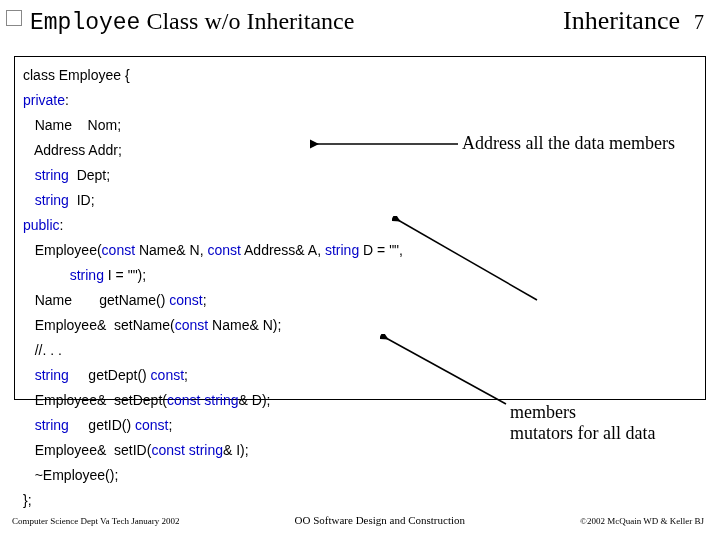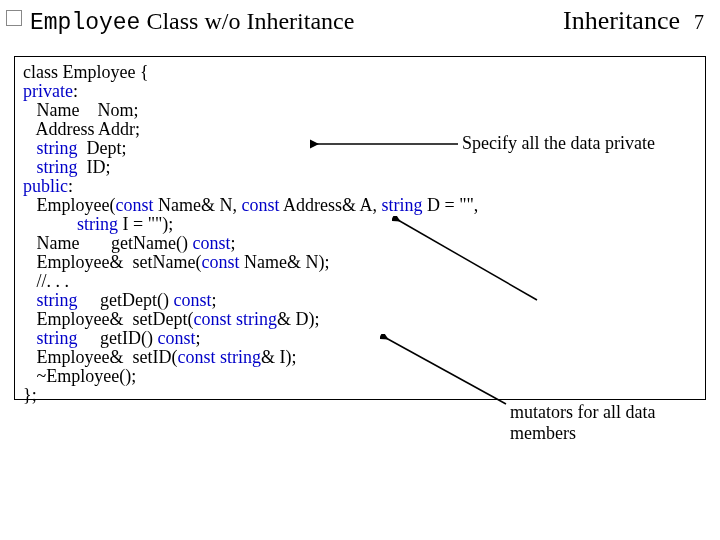--- a/index.html
+++ b/index.html
@@ -41,23 +41,23 @@
   .codebox {
     position: absolute;
     top: 56px;
     left: 14px;
     width: 692px;
     height: 344px;
     border: 1.5px solid #000;
     background: #fff;
   }
   .code {
-    font-family: Liberation Serif, serif;
-    font-size: 18px;
-    line-height: 19px;
+    font-family: Liberation Sans, sans-serif;
+    font-size: 14px;
+    line-height: 25px;
     white-space: pre;
     padding: 6px 8px;
     color: #000;
   }
   .kw { color: #0000c8; }
   .annotation {
     position: absolute;
     font-family: "Times New Roman", Times, serif;
     font-size: 18px;
     line-height: 21px;
@@ -119,47 +119,52 @@
 <span>   //. . .</span>
 <span>   </span><span class="kw">string</span><span>     getDept() </span><span class="kw">const</span><span>;</span>
 <span>   Employee&amp;  setDept(</span><span class="kw">const</span><span> </span><span class="kw">string</span><span>&amp; D);</span>
 <span>   </span><span class="kw">string</span><span>     getID() </span><span class="kw">const</span><span>;</span>
 <span>   Employee&amp;  setID(</span><span class="kw">const</span><span> </span><span class="kw">string</span><span>&amp; I);</span>
 <span>   ~Employee();</span>
 <span>};</span></div>
   </div>
 
   <div class="annotation" style="top:133px; left:462px;">
-    <span>Specify </span><span class="under">all</span><span> the data private</span>
+    <span>Address </span><span class="under">all</span><span> the data members</span>
   </div>
   <svg class="arrow" style="top:136px; left:310px; width:150px; height:16px;">
     <defs>
         <marker id="ah1" markerWidth="8" markerHeight="8" refX="2" refY="3" orient="auto">
           <path d="M6,0 L0,3 L6,6 Z" fill="#000"></path>
         </marker>
       </defs>
     <line x1="148" y1="8" x2="6" y2="8" stroke="#000" stroke-width="1.5" marker-end="url(#ah1)"></line>
   </svg>
 
   <svg class="arrow" style="top:216px; left:392px; width:150px; height:90px;">
     <defs>
         <marker id="ah2" markerWidth="8" markerHeight="8" refX="2" refY="3" orient="auto">
           <path d="M6,0 L0,3 L6,6 Z" fill="#000"></path>
         </marker>
       </defs>
     <line x1="145" y1="84" x2="6" y2="4" stroke="#000" stroke-width="1.5" marker-end="url(#ah2)"></line>
   </svg>
 
   <div class="annotation" style="top:402px; left:510px;">
+    <div>members</div>
     <div><span>mutators for </span><span class="under">all</span><span> data</span></div>
-    <div>members</div>
   </div>
   <svg class="arrow" style="top:334px; left:380px; width:130px; height:74px;">
     <defs>
         <marker id="ah3" markerWidth="8" markerHeight="8" refX="2" refY="3" orient="auto">
           <path d="M6,0 L0,3 L6,6 Z" fill="#000"></path>
         </marker>
       </defs>
     <line x1="126" y1="70" x2="6" y2="4" stroke="#000" stroke-width="1.5" marker-end="url(#ah3)"></line>
   </svg>
 
+  <div class="footer">
+    <div>Computer Science Dept Va Tech January 2002</div>
+    <div class="mid">OO Software Design and Construction</div>
+    <div>©2002 McQuain WD &amp; Keller BJ</div>
+  </div>
 
 </div>
 
 </body></html>

